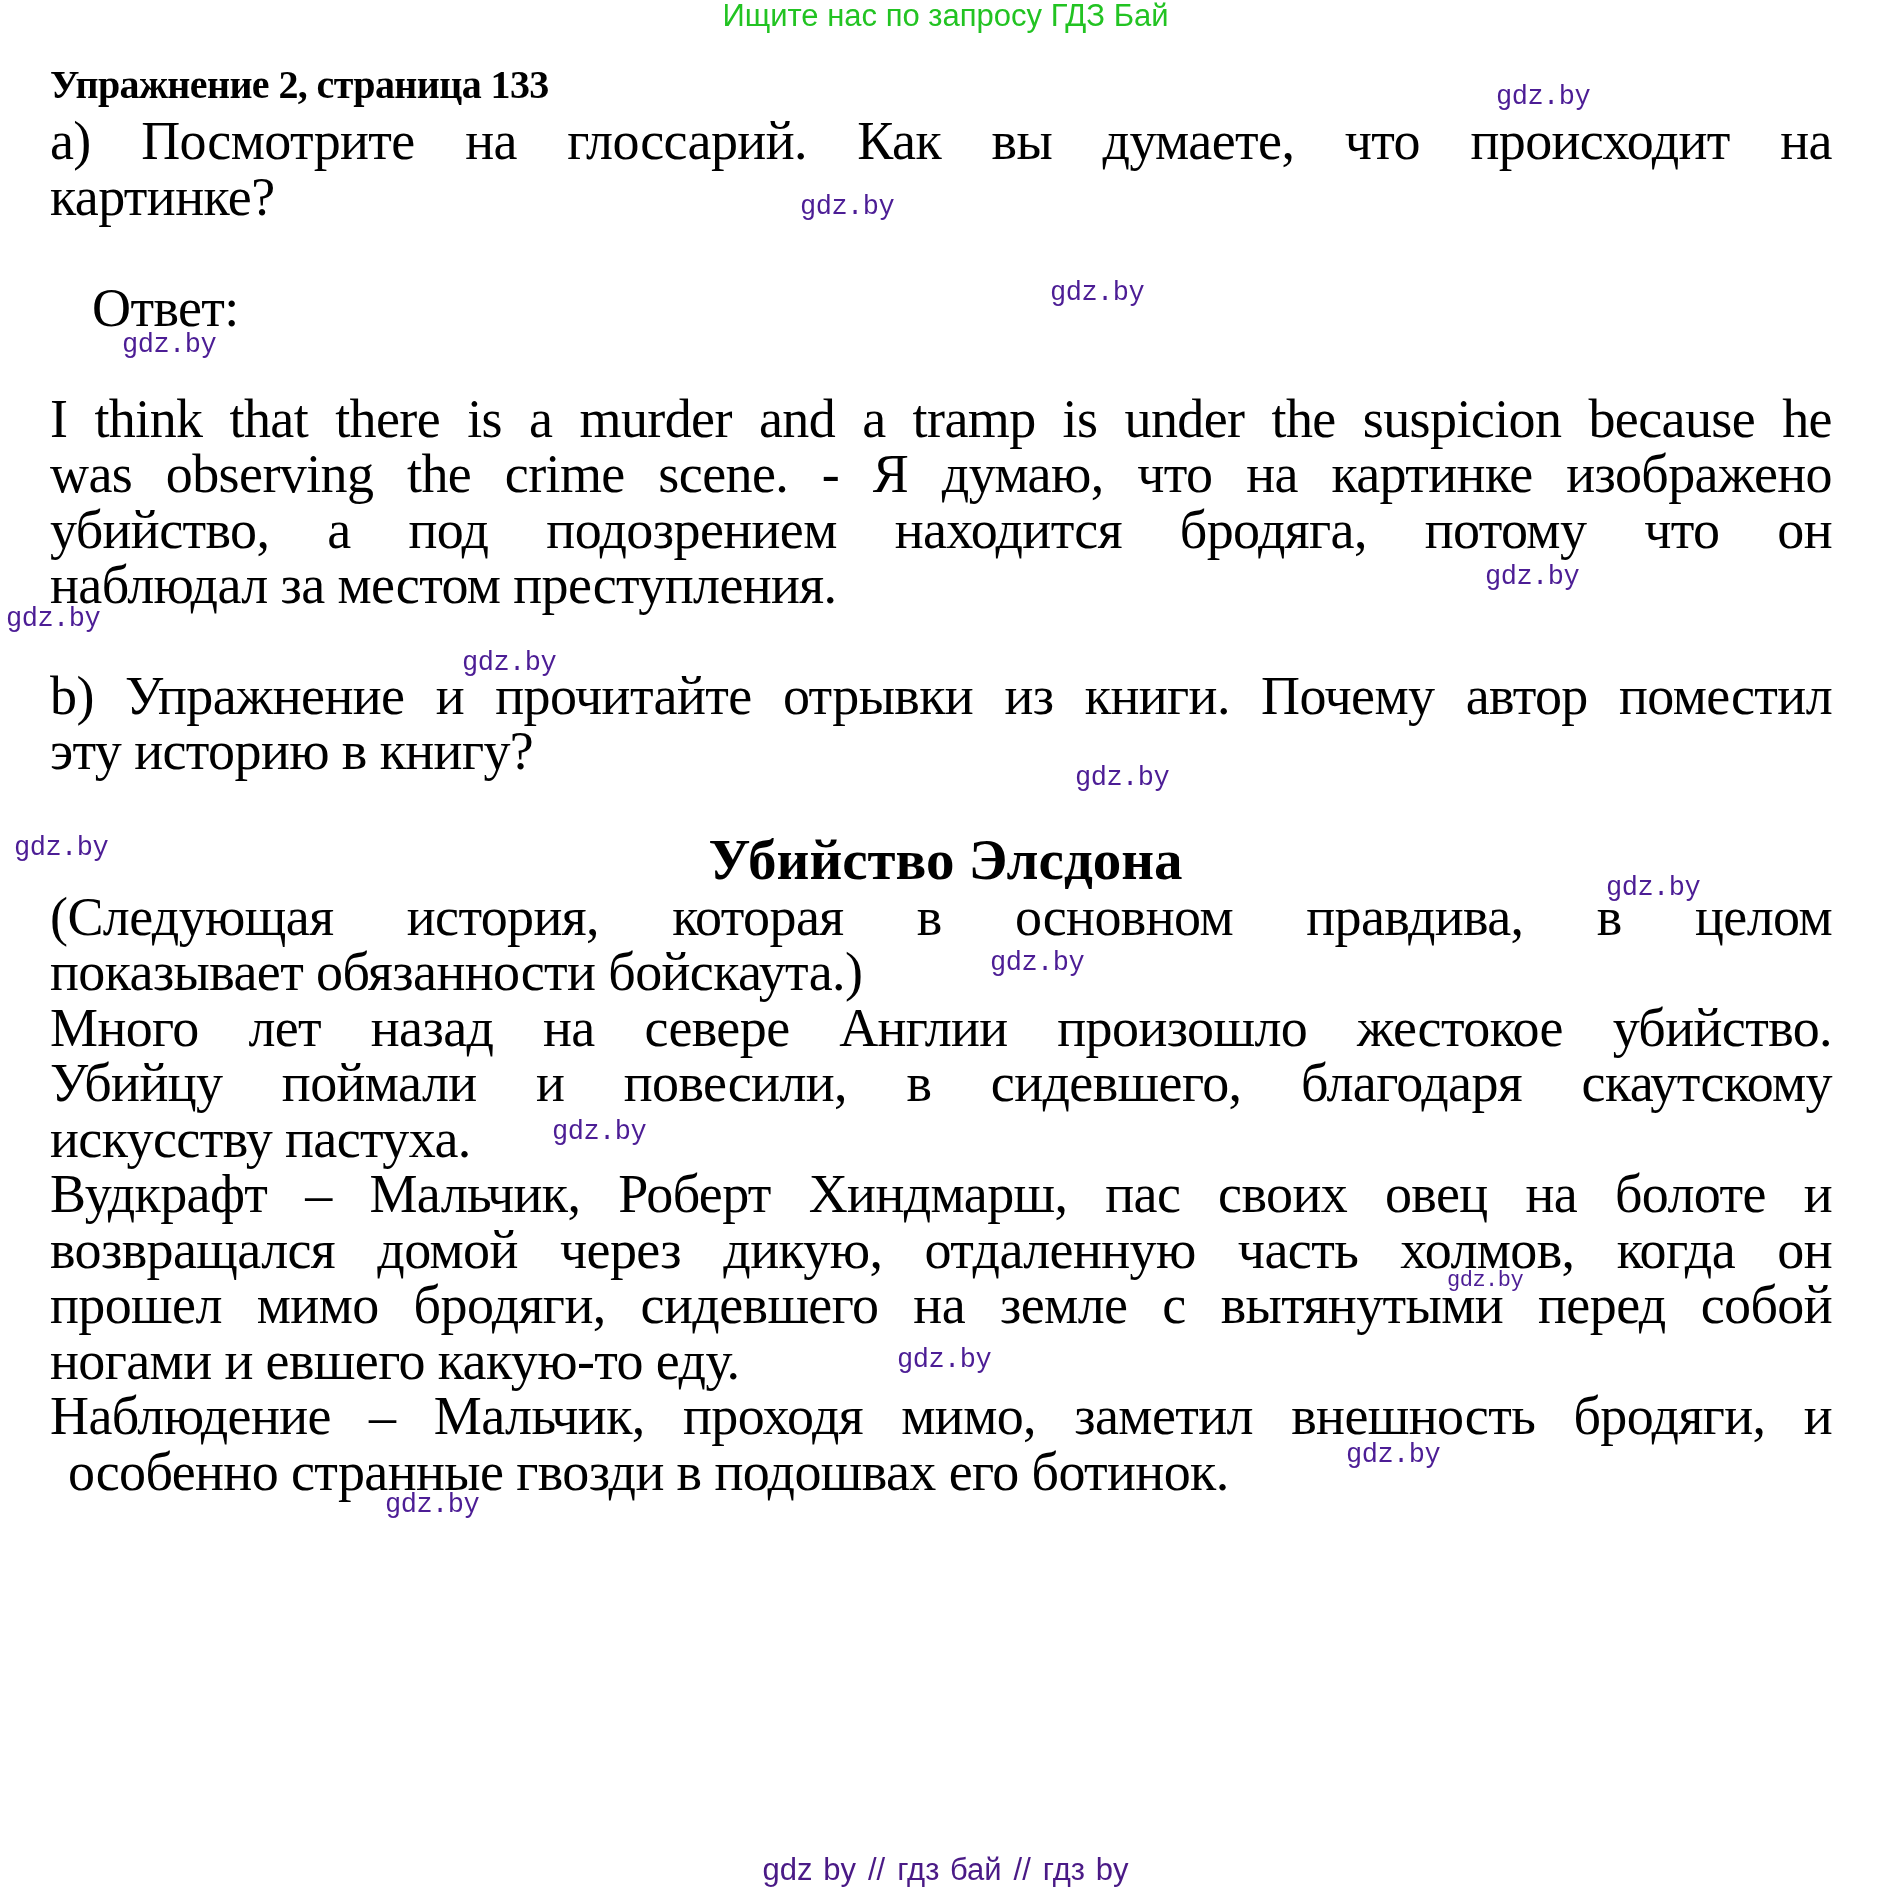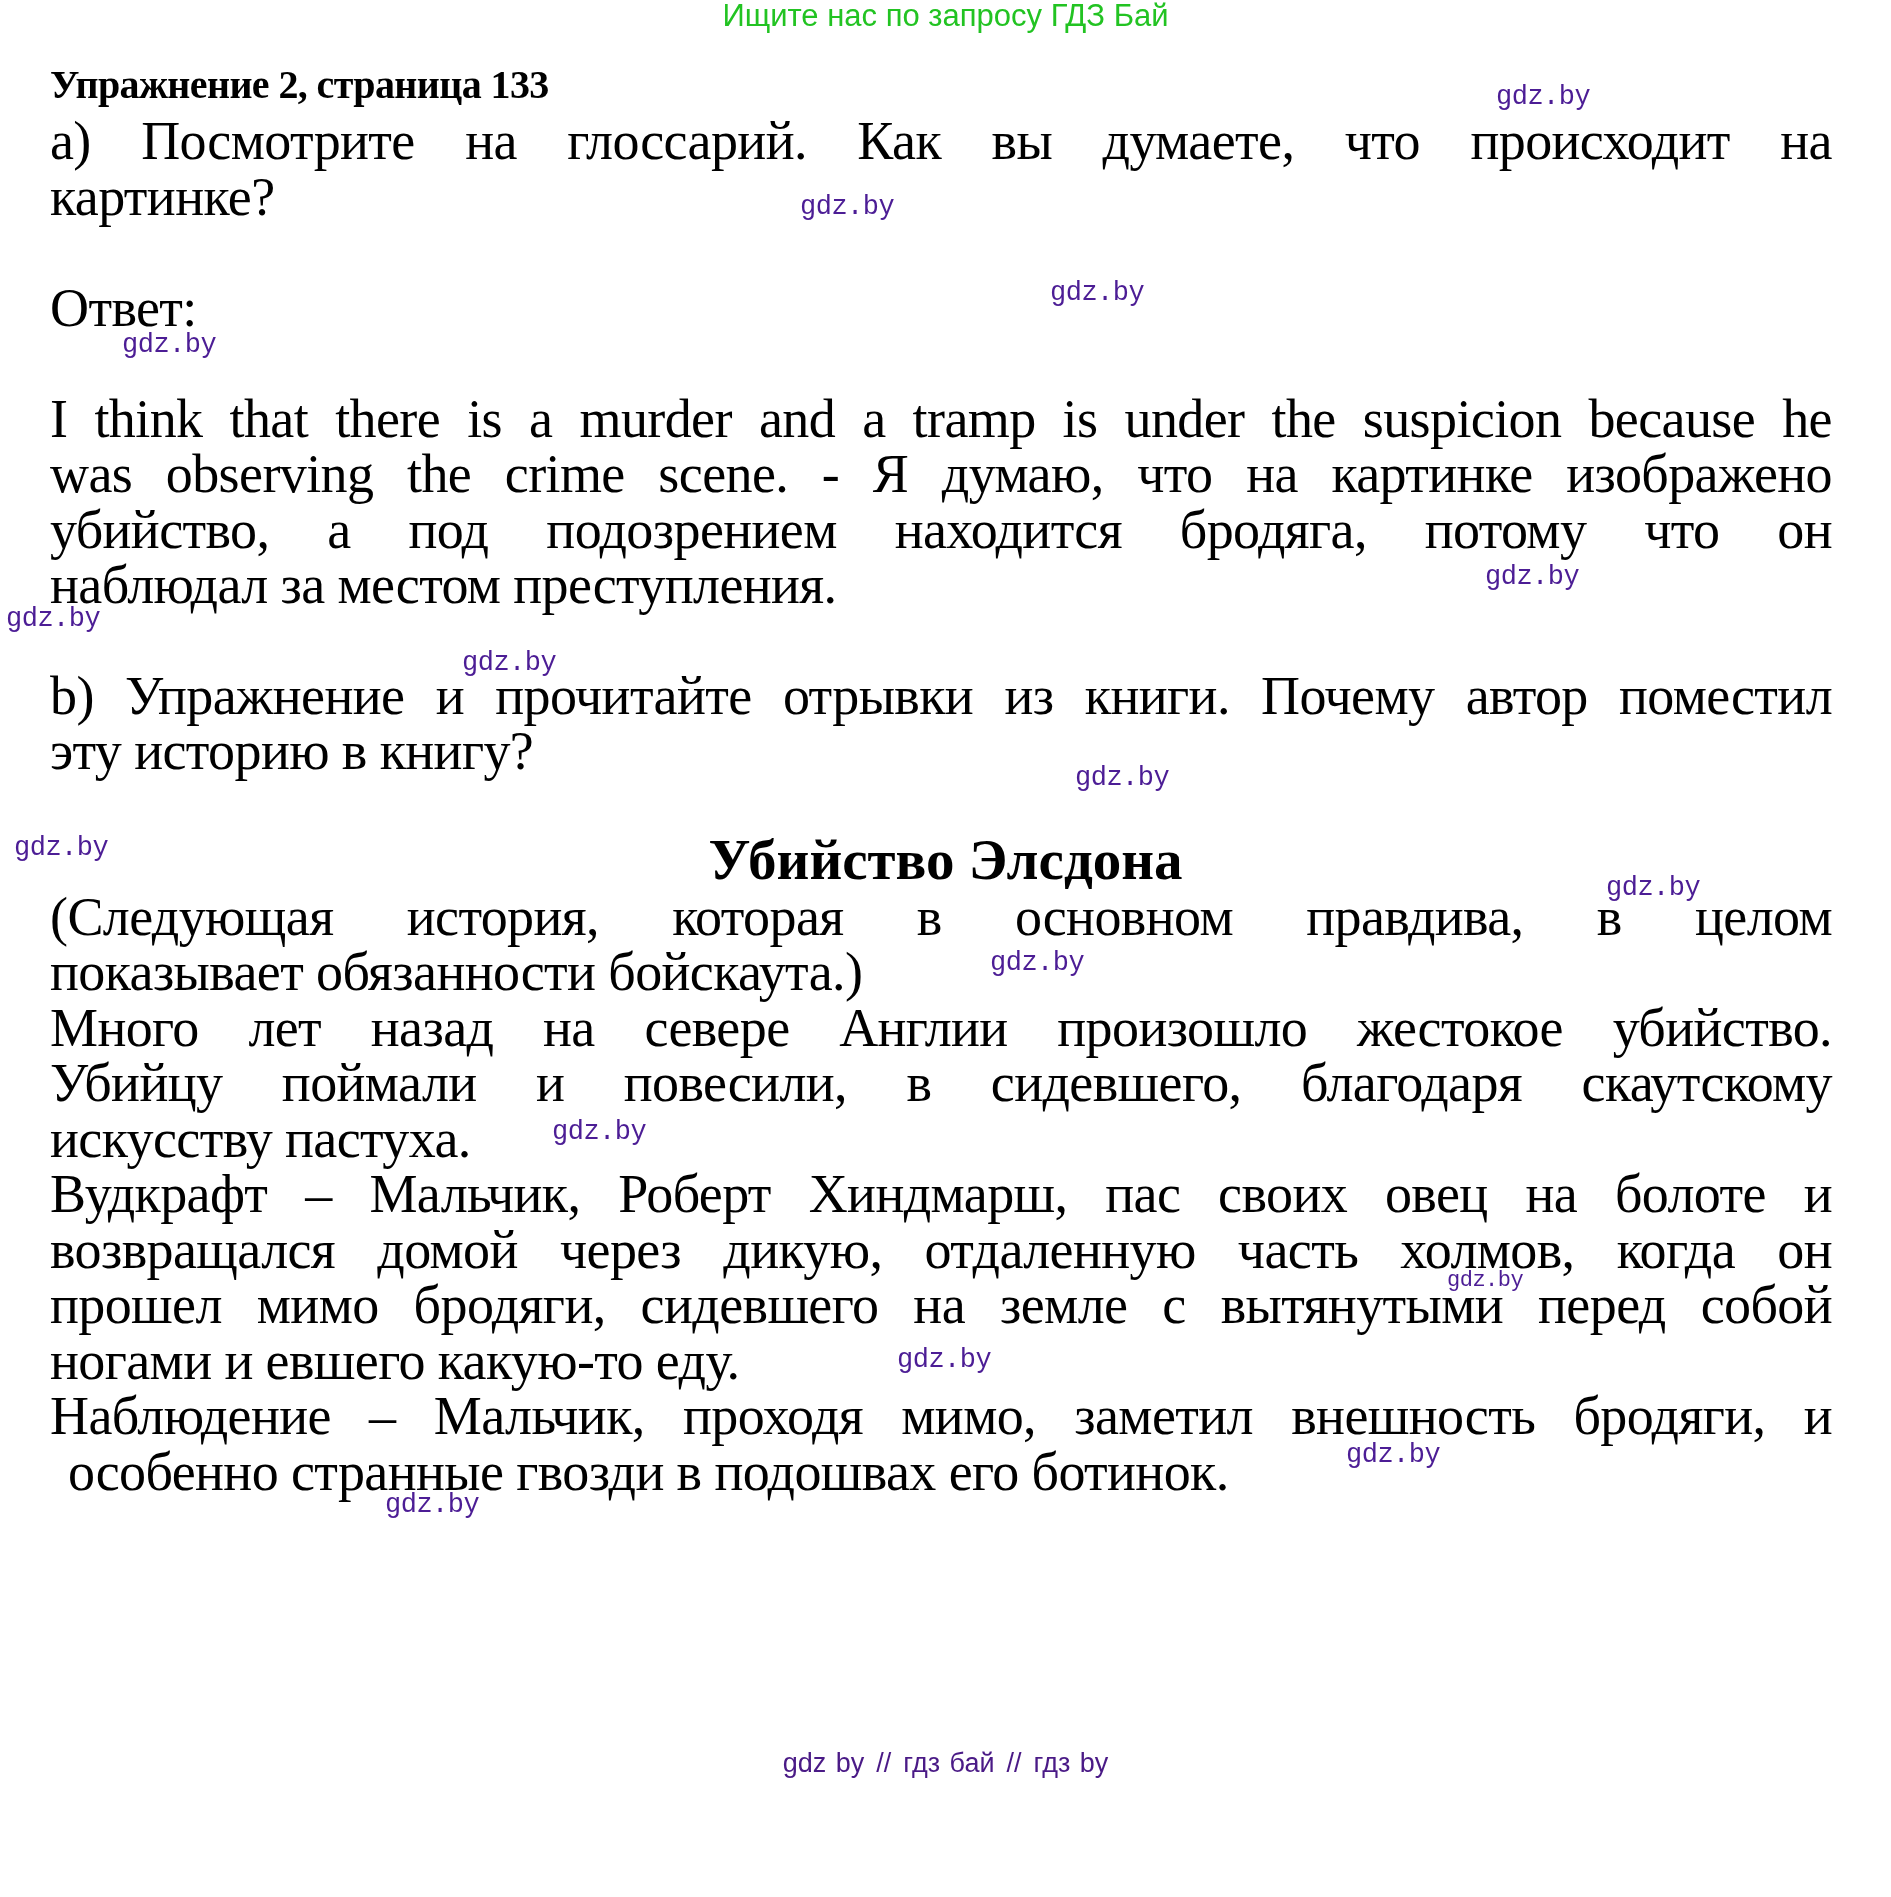--- a/index.html
+++ b/index.html
@@ -21,26 +21,26 @@
       left: 0;
       width: 1891px;
       text-align: center;
       font-family: "Liberation Sans", "DejaVu Sans", sans-serif;
       font-size: 31px;
       color: #22c322;
       letter-spacing: 0px;
     }
     .footer-banner {
       position: absolute;
-      top: 1748px;
+      top: 1852px;
       left: 0;
       width: 1891px;
       text-align: center;
       font-family: "Liberation Sans", "DejaVu Sans", sans-serif;
-      font-size: 27px;
+      font-size: 31px;
       color: #4a1a86;
       word-spacing: 2px;
     }
     .footer-banner .sep { margin: 0 12px; }
     .line {
       position: absolute;
       left: 50px;
       width: 1782px;
       font-size: 54px;
       line-height: 66px;
@@ -75,21 +75,21 @@
 </head>
 <body>
 
 <div class="top-banner">Ищите нас по запросу ГДЗ Бай</div>
 
 <div class="line title" style="top:52px;">Упражнение 2, страница 133</div>
 
 <div class="line justify" style="top:108px;">a) Посмотрите на глоссарий. Как вы думаете, что происходит на</div>
 <div class="line" style="top:164px;">картинке?</div>
 
-<div class="line" style="top:275px;">Ответ:</div>
+<div class="line" style="top:275px;margin-left:42px;">Ответ:</div>
 
 <div class="line justify" style="top:386px;">I think that there is a murder and a tramp is under the suspicion because he</div>
 <div class="line justify" style="top:441px;">was observing the crime scene. - Я думаю, что на картинке изображено</div>
 <div class="line justify" style="top:497px;">убийство, а под подозрением находится бродяга, потому что он</div>
 <div class="line" style="top:552px;">наблюдал за местом преступления.</div>
 
 <div class="line justify" style="top:663px;">b) Упражнение и прочитайте отрывки из книги. Почему автор поместил</div>
 <div class="line" style="top:718px;">эту историю в книгу?</div>
 
 <div class="story-title" style="top:827px;">Убийство Элсдона</div>

